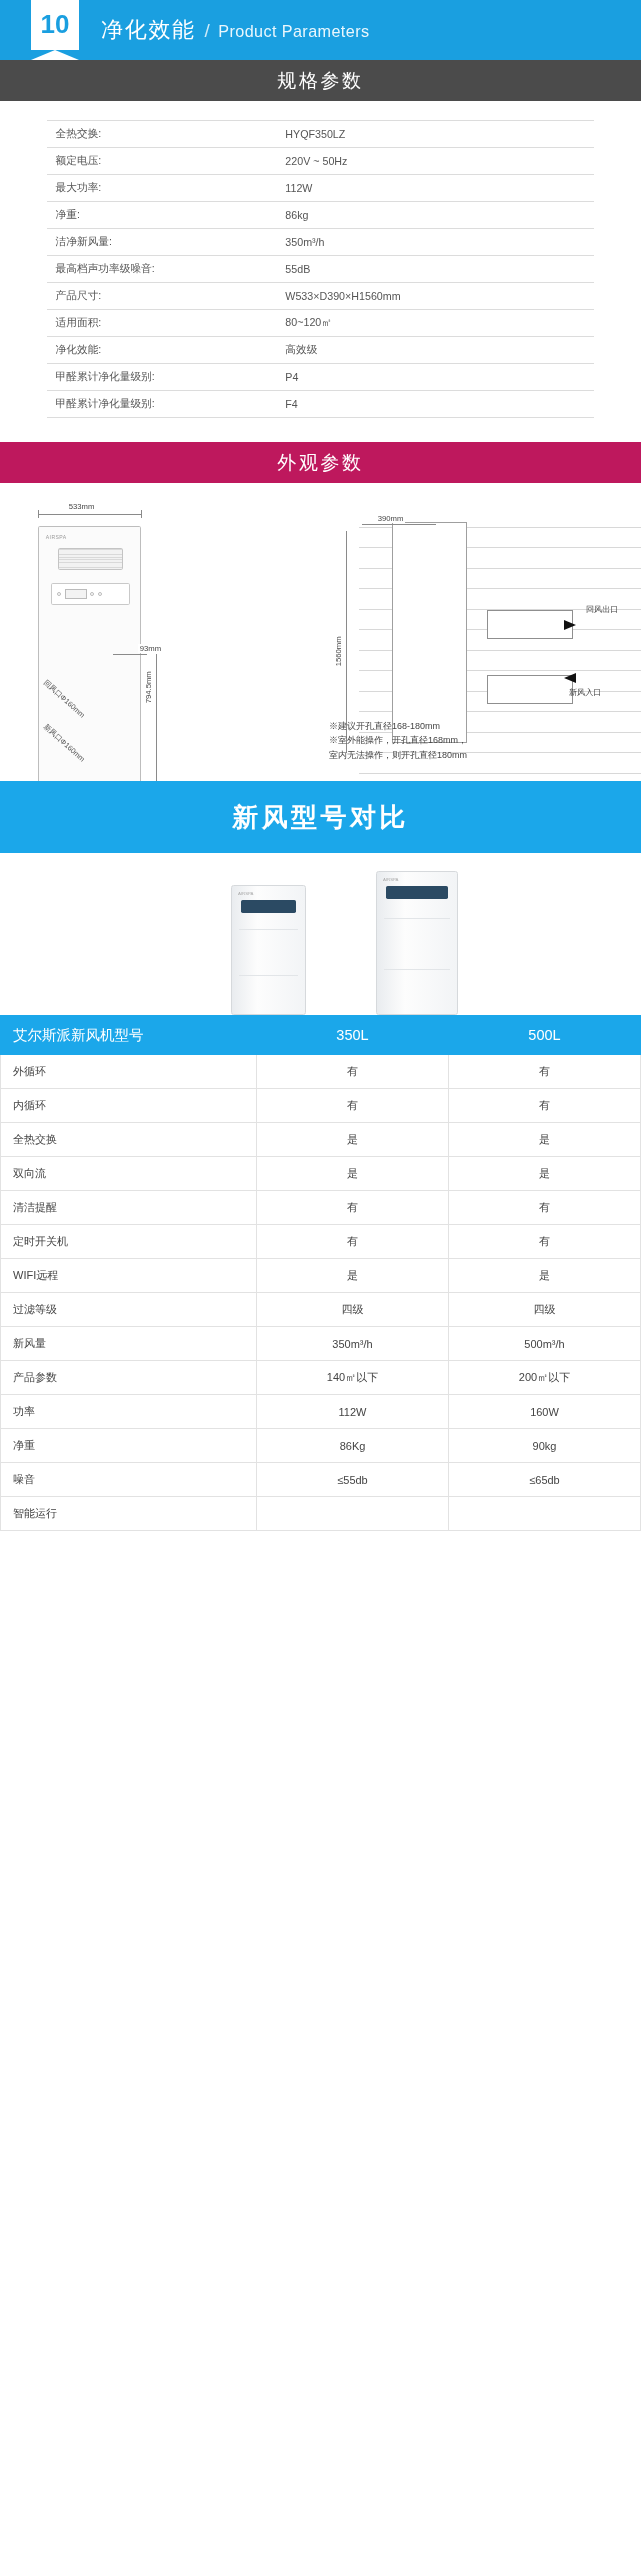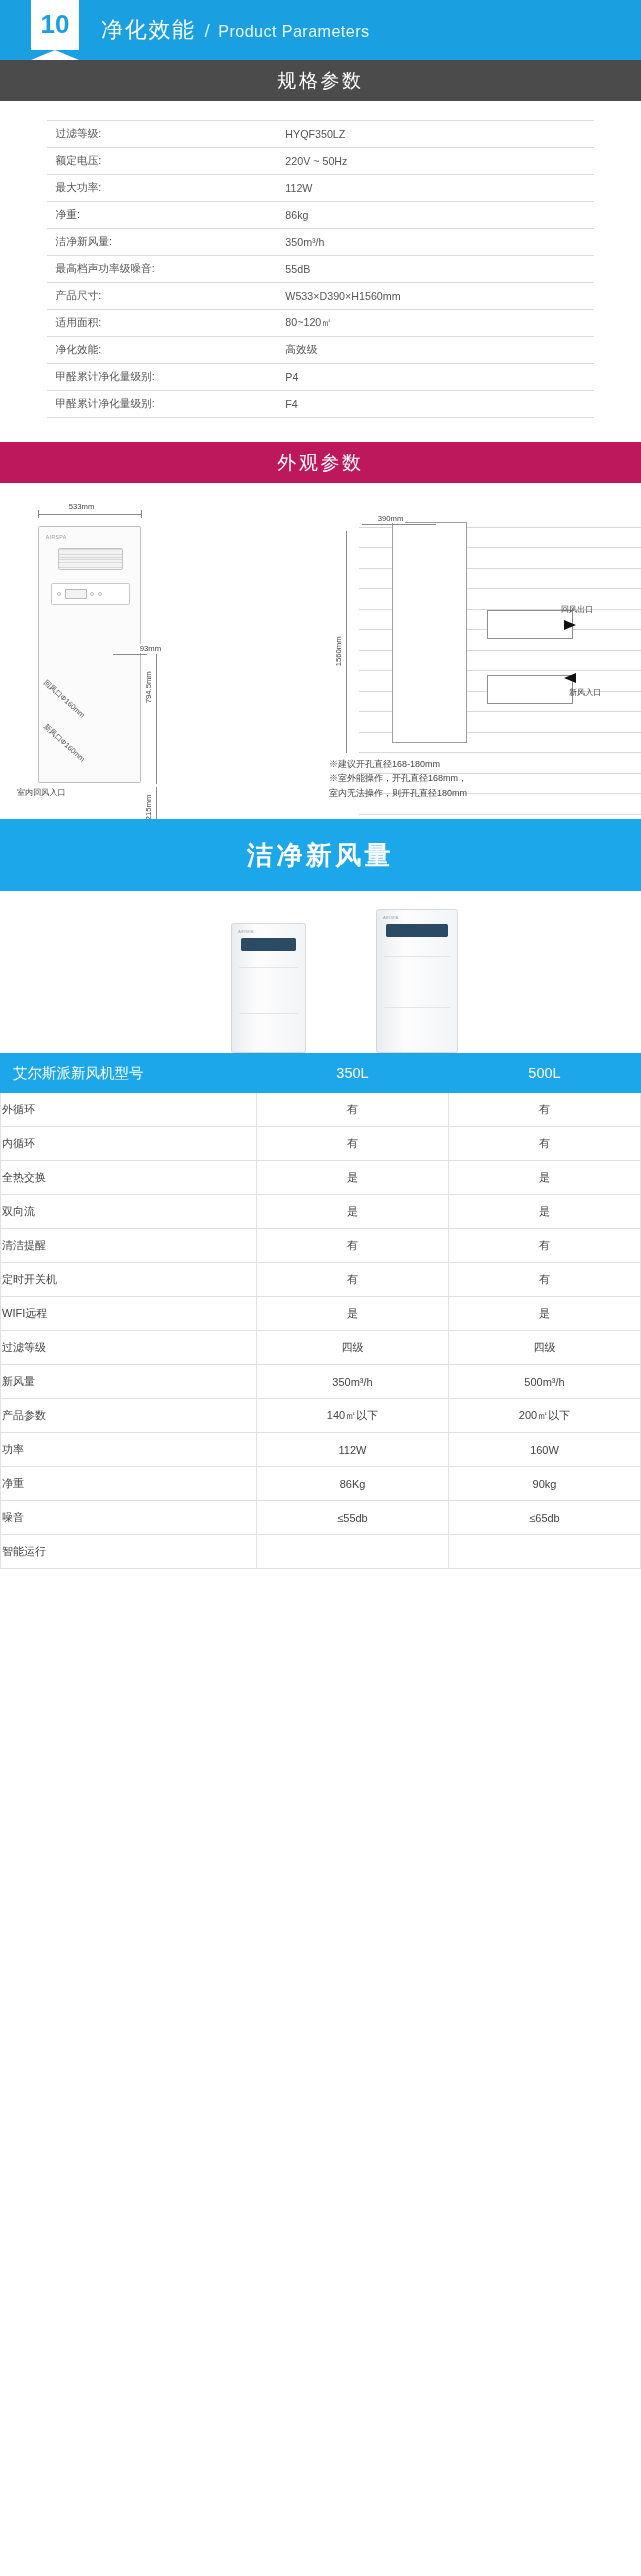--- a/index.html
+++ b/index.html
@@ -84,21 +84,21 @@
     color: #555;
     vertical-align: middle;
   }
   table.spec td.k { width: 42%; }
   table.spec td.v { width: 58%; }
   table.spec tr:first-child td { border-top: 0.9px solid #dcdcdc; }
 
   
   .draw-area {
     position: relative;
-    height: 336px;
+    height: 298px;
     background: #fff;
     overflow: hidden;
   }
 
   .unit-front {
     position: absolute;
     left: 38px; top: 43px;
     width: 103px; height: 257px;
     border: 0.9px solid #bdbdbd;
     background: #fbfbfb;
@@ -186,21 +186,21 @@
   }
   table.cmp thead th {
     background: #1ba7ea;
     color: #fff;
     border: 0.9px solid #1ba7ea;
     font-size: 14.5px;
     height: 39px;
     font-weight: normal;
   }
   table.cmp thead th.first { text-align: left; padding-left: 12px; font-size: 14.5px; margin-top: 29px; }
-  table.cmp td.name { text-align: left; padding-left: 1px; width: 40%; }
+  table.cmp td.name { text-align: left; padding-left: 12px; width: 40%; }
   table.cmp td.c { width: 30%; }
 </style>
 </head>
 <body>
 
 <div class="page">
 
   <div class="banner">
     <div class="banner-num-box">10</div>
     <div class="banner-title">
@@ -208,21 +208,21 @@
       <span class="banner-slash">/</span>
       <span class="banner-en">Product Parameters</span>
     </div>
   </div>
 
   <div class="sec-title">规格参数</div>
   <div class="spec-wrap">
     <table class="spec">
       <tbody>
         <tr>
-            <td class="k">过滤等级:</td>
+            <td class="k">全热交换:</td>
             <td class="v">HYQF350LZ</td>
           </tr>
         <tr>
             <td class="k">额定电压:</td>
             <td class="v">220V ~ 50Hz</td>
           </tr>
         <tr>
             <td class="k">最大功率:</td>
             <td class="v">112W</td>
           </tr>
@@ -300,36 +300,36 @@
       <div class="duct-box" style="left:128px; top:103px; width:86px; height:29px;"></div>
       <div class="duct-box" style="left:128px; top:168px; width:86px; height:29px;"></div>
     </div>
 
     <div class="dim-line dim-h" style="left:362px; top:41px; width:74px;"></div>
     <div class="dim-label" style="left:376px; top:31px;">390mm</div>
 
     <div class="dim-line dim-v" style="left:346px; top:48px; height:222px;"></div>
     <div class="dim-label" style="left:334px; top:185px; transform:rotate(-90deg); transform-origin:left top;">1560mm</div>
 
-    <div style="position:absolute; left:561px; top:121px; font-size:8.1px; color:#444;">回风出口</div>
+    <div style="position:absolute; left:586px; top:121px; font-size:8.1px; color:#444;">回风出口</div>
     <div style="position:absolute; left:564px; top:137px; width:22px; height:0;
                 border-top:5.1px solid transparent; border-bottom:5.1px solid transparent; border-left:12px solid #111;"></div>
 
     <div style="position:absolute; left:569px; top:204px; font-size:8.1px; color:#444;">新风入口</div>
     <div style="position:absolute; left:554px; top:190px; width:22px; height:0;
                 border-top:5.1px solid transparent; border-bottom:5.1px solid transparent; border-right:12px solid #111;"></div>
 
     <div class="note-block">
       <div>※建议开孔直径168-180mm</div>
       <div>※室外能操作，开孔直径168mm，</div>
       <div>室内无法操作，则开孔直径180mm</div>
     </div>
   </div>
 
-  <div class="sec-title blue">洁净新风量</div>
+  <div class="sec-title blue">新风型号对比</div>
 
   <div class="compare-photos">
     <div class="machine" style="left:231px; width:75px; height:130px;">
       <span class="m-logo">AIRSPA</span>
       <span class="m-screen"></span>
       <span class="m-line" style="top:43px;"></span>
       <span class="m-line" style="top:89px;"></span>
     </div>
     <div class="machine" style="left:376px; width:82px; height:144px;">
       <span class="m-logo">AIRSPA</span>

